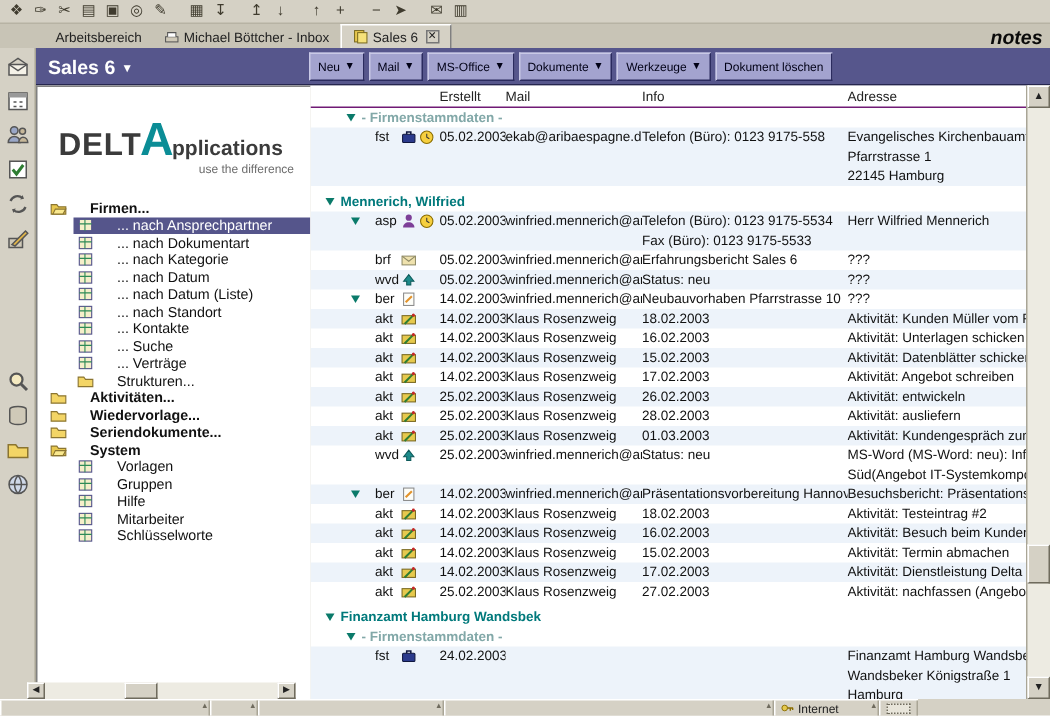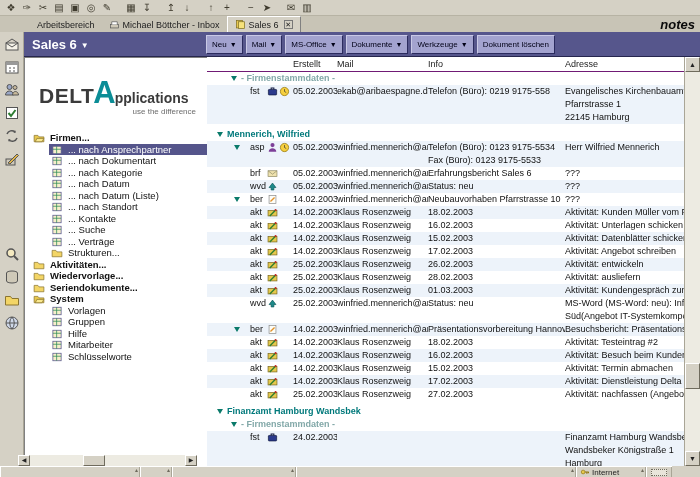--- a/index.html
+++ b/index.html
@@ -43,21 +43,21 @@
   #sidebar{position:absolute;left:24px;top:57px;width:183px;height:409px;background:#fff;
     border-left:1px solid #808080;border-top:1px solid #808080;overflow:hidden}
   #logo{margin:24px 4px 0 14px;width:158px}
   #logo .line1{display:flex;align-items:baseline}
   #logo .l1{font-size:21px;font-weight:bold;color:#3b3b3b;letter-spacing:.5px}
   #logo .lA{font-size:31px;font-weight:bold;color:#0b8d96;line-height:22px;margin:0 -1px}
   #logo .l2{font-size:14px;font-weight:bold;color:#3b3b3b}
   #logo .tagline{font-size:8px;color:#6c6c6c;text-align:right;margin-top:-1px;padding-right:1px}
   #tree{margin-top:16px;font-size:9.5px}
   .trow{display:flex;height:11.5px;align-items:center}
-  .tinner{display:flex;align-items:flex-start;gap:5px;flex:1;height:11.5px;padding-left:2px}
+  .tinner{display:flex;align-items:flex-end;gap:15px;flex:1;height:11.5px;padding-left:2px}
   .trow.l0 .tinner{margin-left:6px}
   .trow.l1 .tinner{margin-left:24px}
   .trow.bold{font-weight:bold}
   .trow.selected .tinner{background:#55558B;color:#fff}
   .tlabel{white-space:nowrap;overflow:hidden}
 
   
   #view{position:absolute;left:207px;top:57px;width:477px;height:409px;background:#fff;overflow:hidden}
   #thead{display:grid;grid-template-columns:36px 24px 26px 44px 91px 137px 1fr;height:15px;
     border-bottom:1px solid #701a75;align-items:center;font-size:9px;color:#222}
@@ -79,21 +79,21 @@
     border-color:#fff #6f6b5d #6f6b5d #fff;font-size:7px;line-height:13px;text-align:center;color:#222}
   #vs-up{top:0}#vs-down{bottom:0}
   #vs-thumb{position:absolute;left:0;top:306px;width:15px;height:26px;background:#D5D1C5;border:1px solid;border-color:#fff #6f6b5d #6f6b5d #fff}
   #hscroll{position:absolute;left:18px;top:455px;width:179px;height:11px;background:#EDEBE2}
   .hbtn{position:absolute;top:0;width:12px;height:11px;background:#D5D1C5;border:1px solid;
     border-color:#fff #6f6b5d #6f6b5d #fff;font-size:6px;line-height:9px;text-align:center;color:#222}
   #hs-left{left:0}#hs-right{right:0}
   #hs-thumb{position:absolute;left:65px;top:0;width:22px;height:11px;background:#D5D1C5;border:1px solid;border-color:#fff #6f6b5d #6f6b5d #fff}
 
   
-  #statusbar{position:absolute;left:0;bottom:0;width:672px;height:11px;background:#D5D1C5;
+  #statusbar{position:absolute;left:0;bottom:0;width:612px;height:11px;background:#D5D1C5;
     border-top:1px solid #fff;display:flex;font-size:8px;color:#222}
   .seg{height:100%;border-right:1px solid #a9a596;border-left:1px solid #fff;position:relative}
   .seg .grip{position:absolute;right:1px;top:-1px;font-size:6px;color:#6f6b5d}
   #seg-net{display:flex;align-items:center;gap:2px;padding:0 3px;width:70px}
   #seg-corner{width:26px;display:flex;align-items:center;justify-content:center}
   #corner-box{width:16px;height:7px;border:1px dotted #6f6b5d;background:#E8E5DA}
 </style>
 </head>
 <body>
 
@@ -524,21 +524,21 @@
           <span class="icon">
             <svg width="11" height="11" viewBox="0 0 16 16">
               <circle cx="8" cy="8" r="6" fill="#f6cf3f" stroke="#8a6d00"></circle>
               <path d="M8 4.5V8l2.5 1.5" stroke="#333" fill="none"></path>
             </svg>
           </span>
         </div>
         <div class="nowrap">05.02.2003</div>
         <div class="nowrap">ekab@aribaespagne.de</div>
         <div>
-          <div class="nowrap">Telefon (Büro): 0219 9175-558</div>
+          <div class="nowrap">Telefon (Büro): 0123 9175-558</div>
         </div>
         <div>
           <div class="nowrap">Evangelisches Kirchenbauamt</div>
           <div class="nowrap">Pfarrstrasse 1</div>
           <div class="nowrap">22145 Hamburg</div>
         </div>
       </div>
       <div class="row cat l1">
         <span class="twisty"></span>
         <span class="nowrap">Mennerich, Wilfried</span>

